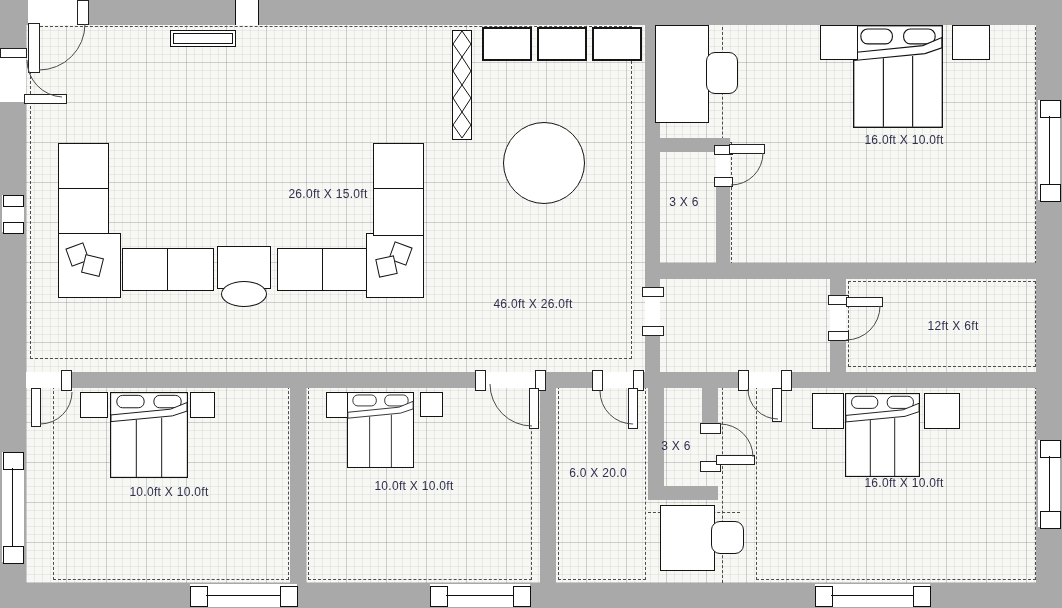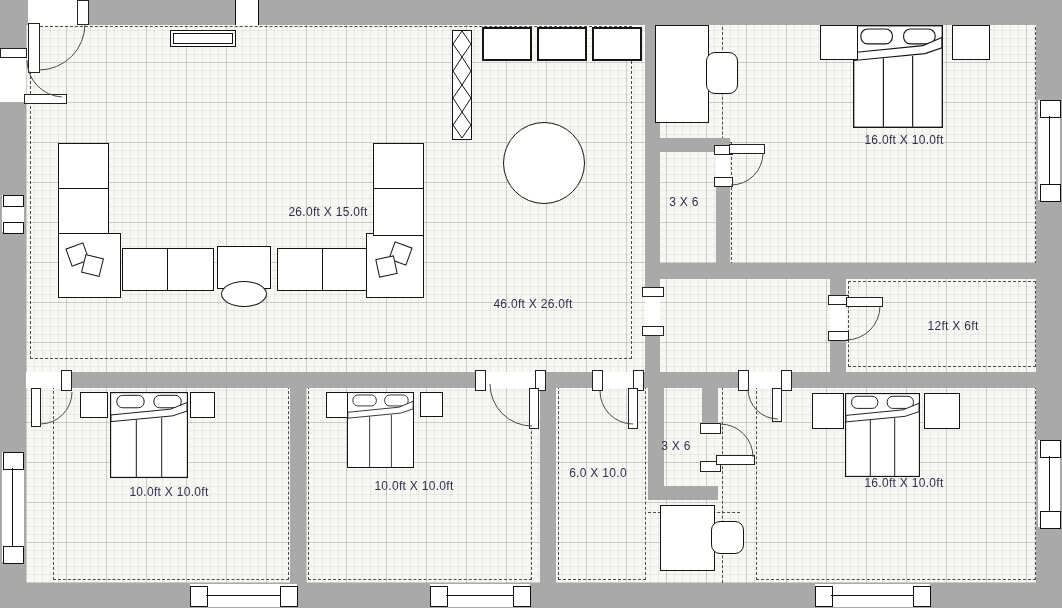--- a/index.html
+++ b/index.html
@@ -220,23 +220,23 @@
       <path d="M532,426 A42,42 0 0 1 490,384"></path>
       <path d="M600,391 A33,33 0 0 0 633,424"></path>
       <path d="M778,419 A30,30 0 0 1 748,389"></path>
       <path d="M753,457 A33,33 0 0 0 720,424"></path>
       <path d="M763,153 A32,32 0 0 1 731,185"></path>
       <path d="M880,306 A34,34 0 0 1 846,340"></path>
     </g>
   </svg>
 
   <div class="lbl" style="left:533px;top:304px">46.0ft X 26.0ft</div>
-  <div class="lbl" style="left:328px;top:212px">26.0ft X 15.0ft</div>
+  <div class="lbl" style="left:328px;top:194px">26.0ft X 15.0ft</div>
   <div class="lbl" style="left:904px;top:140px">16.0ft X 10.0ft</div>
   <div class="lbl" style="left:684px;top:202px">3 X 6</div>
   <div class="lbl" style="left:953px;top:326px">12ft X 6ft</div>
   <div class="lbl" style="left:169px;top:492px">10.0ft X 10.0ft</div>
   <div class="lbl" style="left:414px;top:486px">10.0ft X 10.0ft</div>
-  <div class="lbl" style="left:598px;top:473px">6.0 X 10.0</div>
+  <div class="lbl" style="left:598px;top:473px">6.0 X 20.0</div>
   <div class="lbl" style="left:676px;top:446px">3 X 6</div>
   <div class="lbl" style="left:904px;top:483px">16.0ft X 10.0ft</div>
 
 </div>
 
 </body></html>

